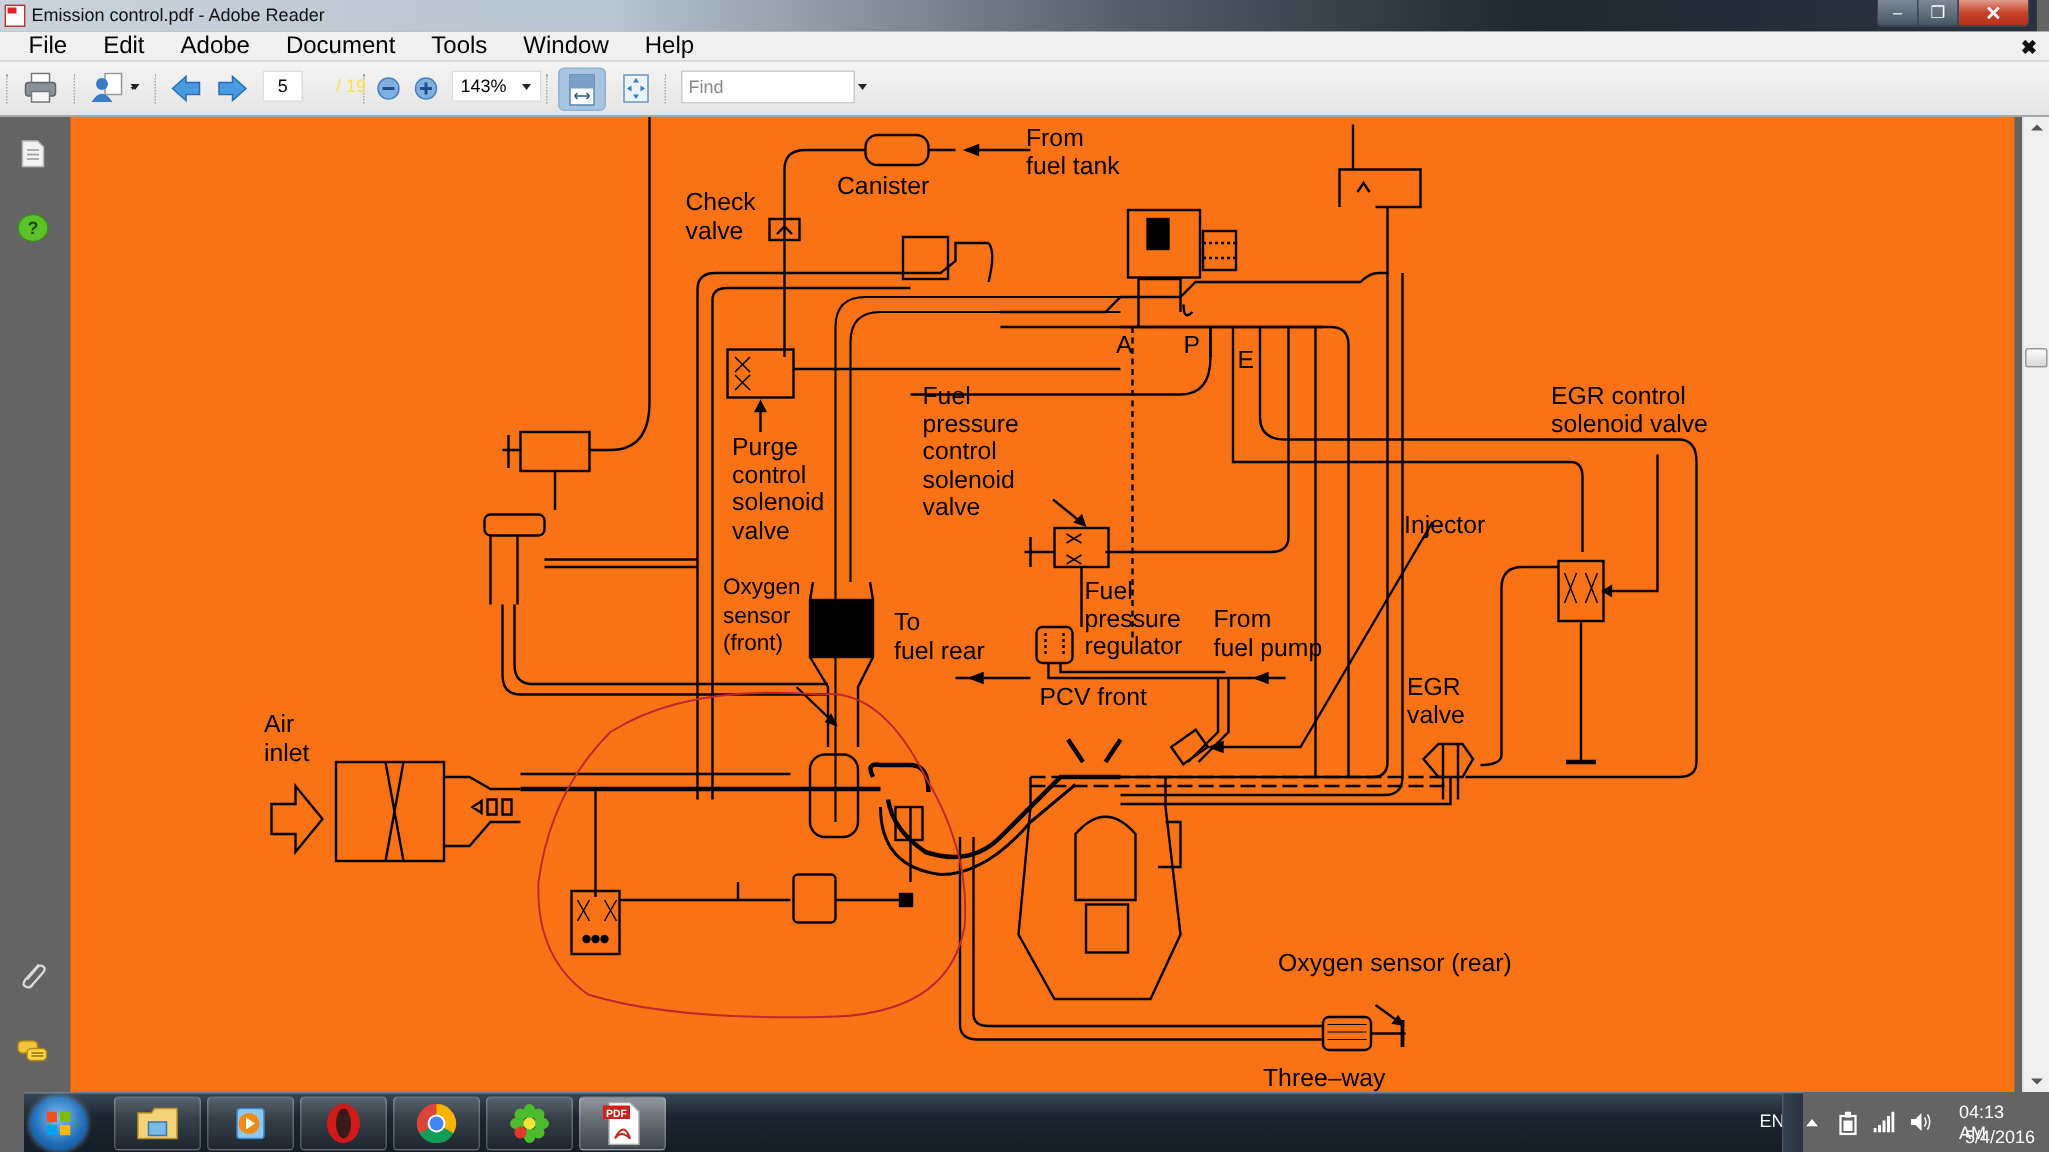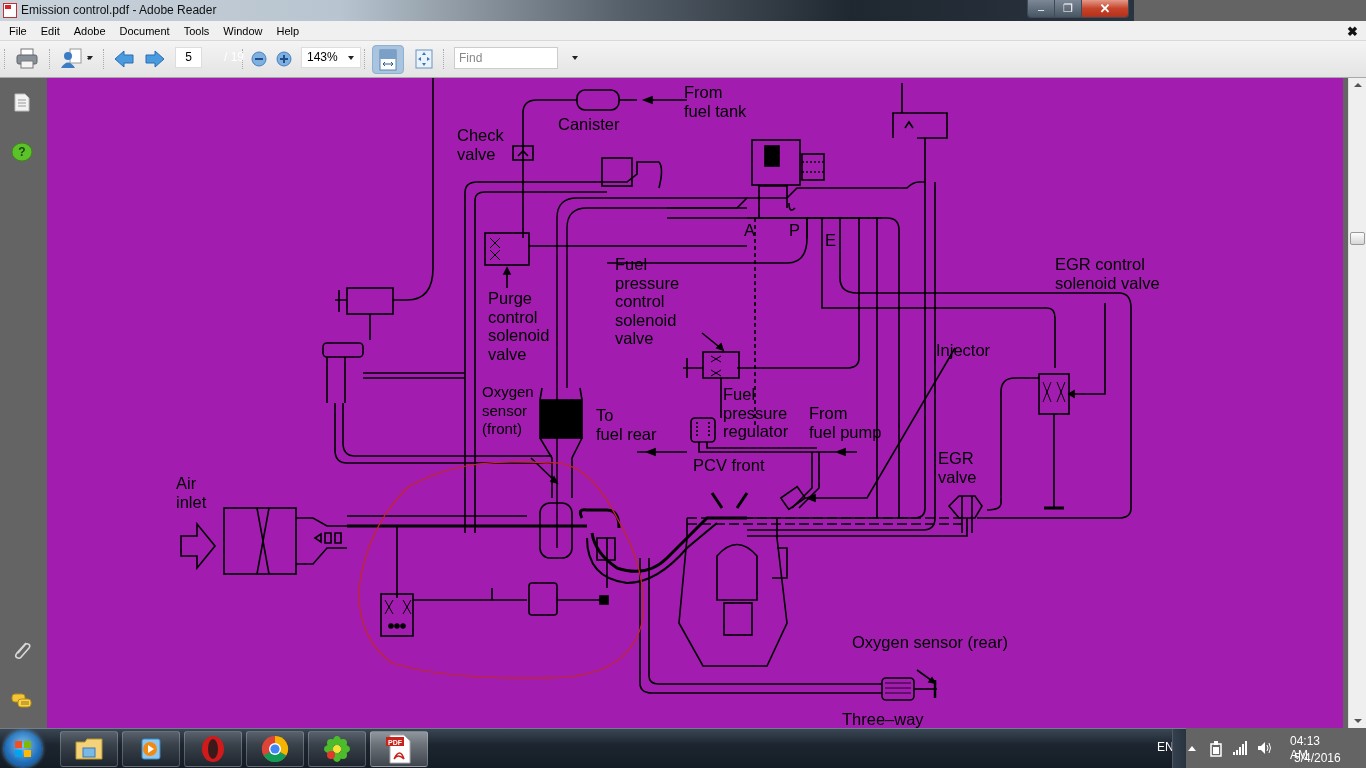--- a/index.html
+++ b/index.html
@@ -1,64 +1,64 @@
 <!DOCTYPE html>
 <html><head>
 <meta charset="utf-8">
 <style>
   * { box-sizing: border-box; margin: 0; padding: 0; }
   html, body { width: 1366px; height: 768px; overflow: hidden; font-family: "Liberation Sans", sans-serif; background: #646464; }
 
   
-  .titlebar { position: absolute; left: 0; top: 0; width: 1134px; height: 21px;
+  .titlebar { position: absolute; left: 0; top: 0; width: 1358px; height: 21px;
     background: linear-gradient(to right, #c9d3dc 0%, #b8c4cf 30%, #56606a 55%, #1f2730 75%, #2a3440 100%); }
   .titlebar .app-icon { position: absolute; left: 3px; top: 3px; width: 14px; height: 15px; background: #fff; border: 1px solid #b33; }
   .titlebar .app-icon::after { content: ""; position: absolute; left: 1px; top: 1px; width: 6px; height: 4px; background: #d22; }
   .titlebar .title { position: absolute; left: 21px; top: 3px; font-size: 12px; color: #111; }
   .winbtns { position: absolute; right: 5px; top: 0; height: 18px; display: flex; border: 1px solid #3d4a58; border-top: none; border-radius: 0 0 4px 4px; overflow: hidden; }
   .winbtn { width: 27px; height: 17px; display: flex; align-items: center; justify-content: center; color: #fff; font-size: 11px;
     background: linear-gradient(#7c8896, #485563); border-right: 1px solid #3d4a58; }
   .winbtn.close { width: 46px; background: linear-gradient(#e49a8a, #c6442a 50%, #b6301a); border-right: none; font-weight: bold; font-size: 13px; }
 
   
   .menubar { position: absolute; left: 0; top: 21px; width: 1366px; height: 20px; background: #f0f0f0; border-bottom: 1px solid #d8d8d8; display: flex; align-items: center; }
-  .menu-item { font-size: 11px; color: #000; padding: 0 5px; margin-left: 4px; cursor: default; }
+  .menu-item { font-size: 16px; color: #000; padding: 0 5px; margin-left: 14px; cursor: default; }
   .menubar .doc-close { position: absolute; right: 8px; top: 3px; font-size: 13px; font-weight: bold; color: #111; }
 
   
   .toolbar { position: absolute; left: 0; top: 41px; width: 1366px; height: 37px; background: linear-gradient(#f4f4f4, #e4e4e4); border-bottom: 1px solid #a8a8a8; }
   .tb { position: absolute; top: 6px; height: 24px; display: flex; align-items: center; justify-content: center; }
   .sep { position: absolute; top: 8px; width: 2px; height: 20px; border-left: 1px dotted #aaa; }
   .page-input { position: absolute; left: 175px; top: 47px; width: 27px; height: 21px; background: #fff; border: 1px solid #ddd; font-size: 12px; text-align: center; line-height: 19px; }
-  .page-total { position: absolute; left: 224px; top: 50px; font-size: 12px; color: #ffffff; }
+  .page-total { position: absolute; left: 224px; top: 50px; font-size: 12px; color: #fde047; }
   .zoom-input { position: absolute; left: 301px; top: 47px; width: 60px; height: 21px; background: #fff; border: 1px solid #ddd; font-size: 12px; line-height: 19px; padding-left: 5px; }
-  .find-input { position: absolute; left: 454px; top: 47px; width: 104px; height: 22px; background: #fff; border: 1px solid #ccc; font-size: 12px; color: #888; line-height: 20px; padding-left: 4px; }
+  .find-input { position: absolute; left: 454px; top: 47px; width: 116px; height: 22px; background: #fff; border: 1px solid #ccc; font-size: 12px; color: #888; line-height: 20px; padding-left: 4px; }
   .dropdown-arrow { position: absolute; top: 56px; width: 0; height: 0; border-left: 3px solid transparent; border-right: 3px solid transparent; border-top: 4px solid #222; }
 
   
   .navpane { position: absolute; left: 0; top: 78px; width: 45px; height: 650px; background: #646464; }
   .nav-icon { position: absolute; left: 11px; width: 22px; height: 22px; }
 
   
   .docarea { position: absolute; left: 45px; top: 78px; width: 1302px; height: 650px; background: #646464; }
-  .page { position: absolute; left: 47px; top: 78px; width: 1296px; height: 650px; background: #a21caf; overflow: hidden; }
+  .page { position: absolute; left: 47px; top: 78px; width: 1296px; height: 650px; background: #f97316; overflow: hidden; }
 
   
   .scrollbar { position: absolute; left: 1348px; top: 78px; width: 18px; height: 650px; background: #efefef; border-left: 1px solid #ddd; }
   .scroll-arrow-up { position: absolute; left: 5px; top: 5px; width: 0; height: 0; border-left: 4px solid transparent; border-right: 4px solid transparent; border-bottom: 4px solid #555; }
   .scroll-arrow-down { position: absolute; left: 5px; bottom: 5px; width: 0; height: 0; border-left: 4px solid transparent; border-right: 4px solid transparent; border-top: 4px solid #555; }
   .scroll-thumb { position: absolute; left: 1px; top: 154px; width: 15px; height: 13px; background: linear-gradient(#fdfdfd, #d6d6d6); border: 1px solid #999; border-radius: 2px; }
 
   
   .lbl { position: absolute; font-size: 16.5px; line-height: 18.5px; color: #000; white-space: pre; font-family: "Liberation Sans", sans-serif; }
   .lbl.sm { font-size: 15px; line-height: 18.5px; }
   svg.diagram { position: absolute; left: 0; top: 0; }
 
   
-  .taskbar { position: absolute; left: 0; top: 728px; width: 1186px; height: 40px;
+  .taskbar { position: absolute; left: 16px; top: 728px; width: 1186px; height: 40px;
     background: linear-gradient(#3a4654, #1d2630 40%, #141c25); border-top: 1px solid #6f7d8c; }
   .start { position: absolute; left: 4px; top: 2px; width: 38px; height: 36px; border-radius: 50%;
     background: radial-gradient(circle at 50% 40%, #7fc0ef, #1f6db8 60%, #13457a); box-shadow: 0 0 4px #5aa8e8; }
   .start .flag { position: absolute; left: 11px; top: 10px; width: 16px; height: 16px; }
   .task-btn { position: absolute; top: 2px; width: 58px; height: 36px; border-radius: 3px;
     background: linear-gradient(rgba(255,255,255,0.18), rgba(255,255,255,0.04)); border: 1px solid rgba(255,255,255,0.22); display: flex; align-items: center; justify-content: center; }
   .task-btn.active { background: linear-gradient(rgba(255,255,255,0.45), rgba(255,255,255,0.18)); }
   .tray-text { position: absolute; color: #fff; font-size: 12px; }
   .showdesk { position: absolute; right: 0; top: 0; width: 14px; height: 40px; border-left: 1px solid #556; background: linear-gradient(to right, #33404d, #2a3340); }
 </style>
@@ -347,21 +347,21 @@
 (front)</div>
   <div class="lbl" style="left:549px;top:328px">To
 fuel rear</div>
   <div class="lbl" style="left:676px;top:307px">Fuel
 pressure
 regulator</div>
   <div class="lbl" style="left:762px;top:326px">From
 fuel pump</div>
   <div class="lbl" style="left:646px;top:378px">PCV front</div>
   <div class="lbl" style="left:889px;top:263px">Injector</div>
-  <div class="lbl" style="left:1008px;top:177px">EGR control
+  <div class="lbl" style="left:987px;top:177px">EGR control
 solenoid valve</div>
   <div class="lbl" style="left:891px;top:371px">EGR
 valve</div>
   <div class="lbl" style="left:129px;top:396px">Air
 inlet</div>
   <div class="lbl" style="left:805px;top:555px">Oxygen sensor (rear)</div>
   <div class="lbl" style="left:795px;top:632px">Three–way</div>
   <div class="lbl" style="left:697px;top:143px">A</div>
   <div class="lbl" style="left:742px;top:143px">P</div>
   <div class="lbl" style="left:778px;top:153px">E</div>

